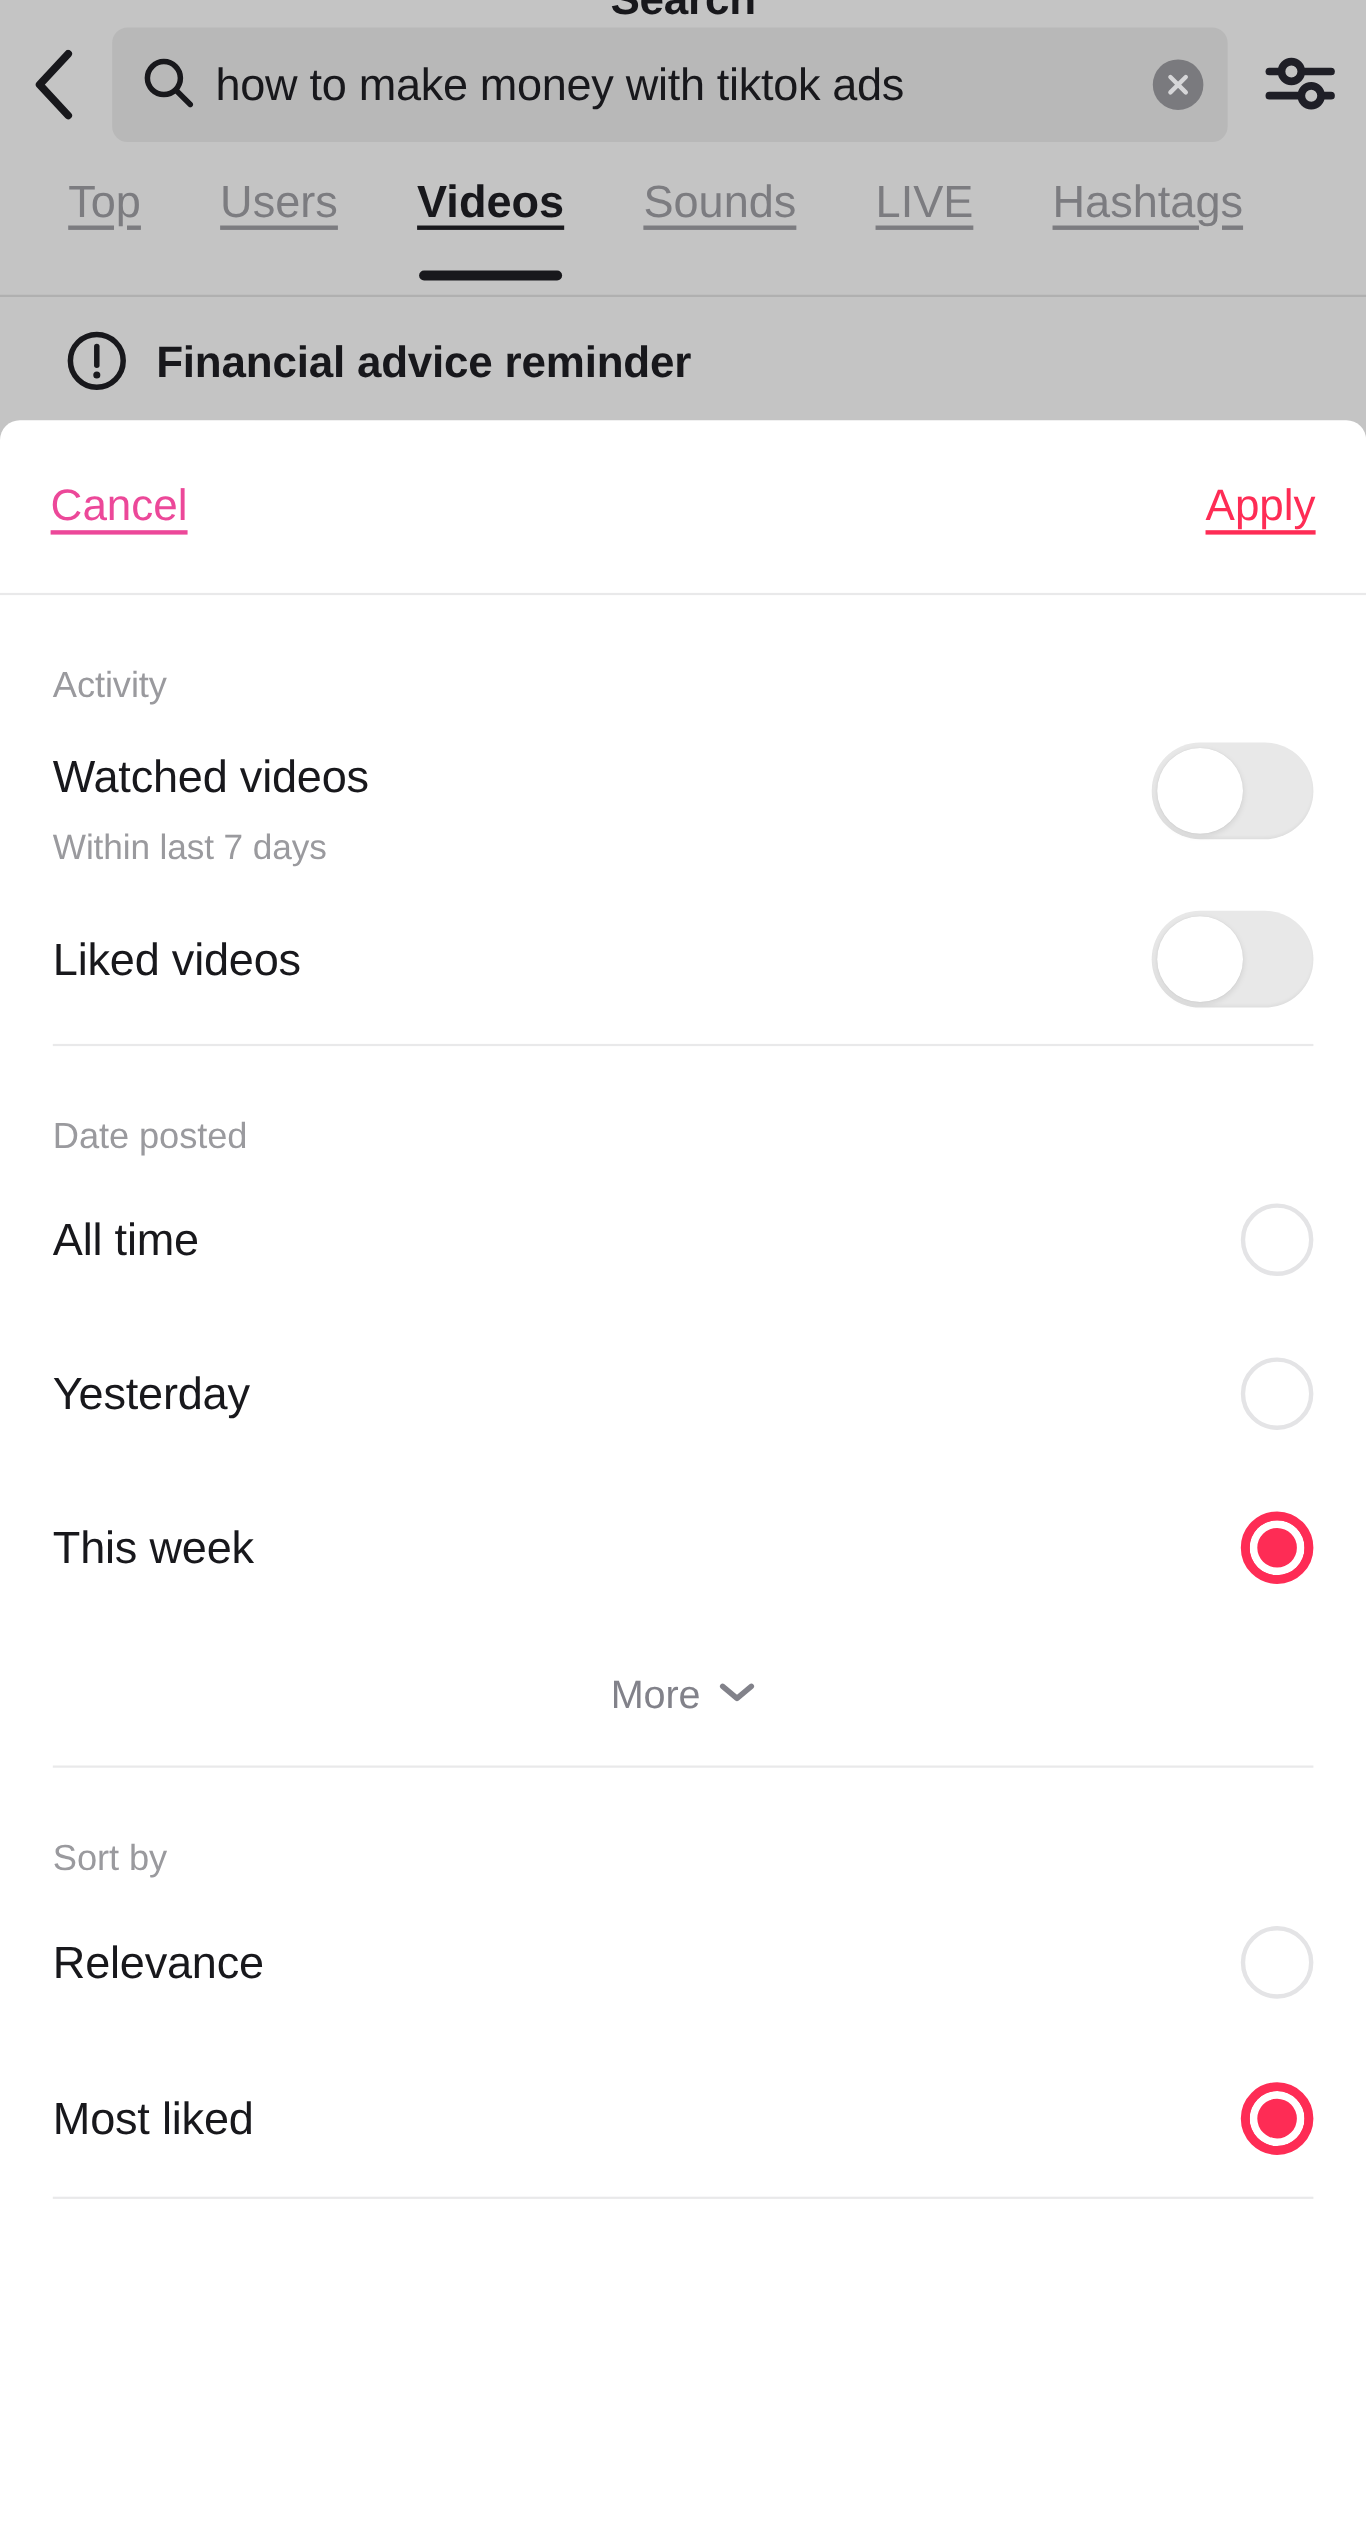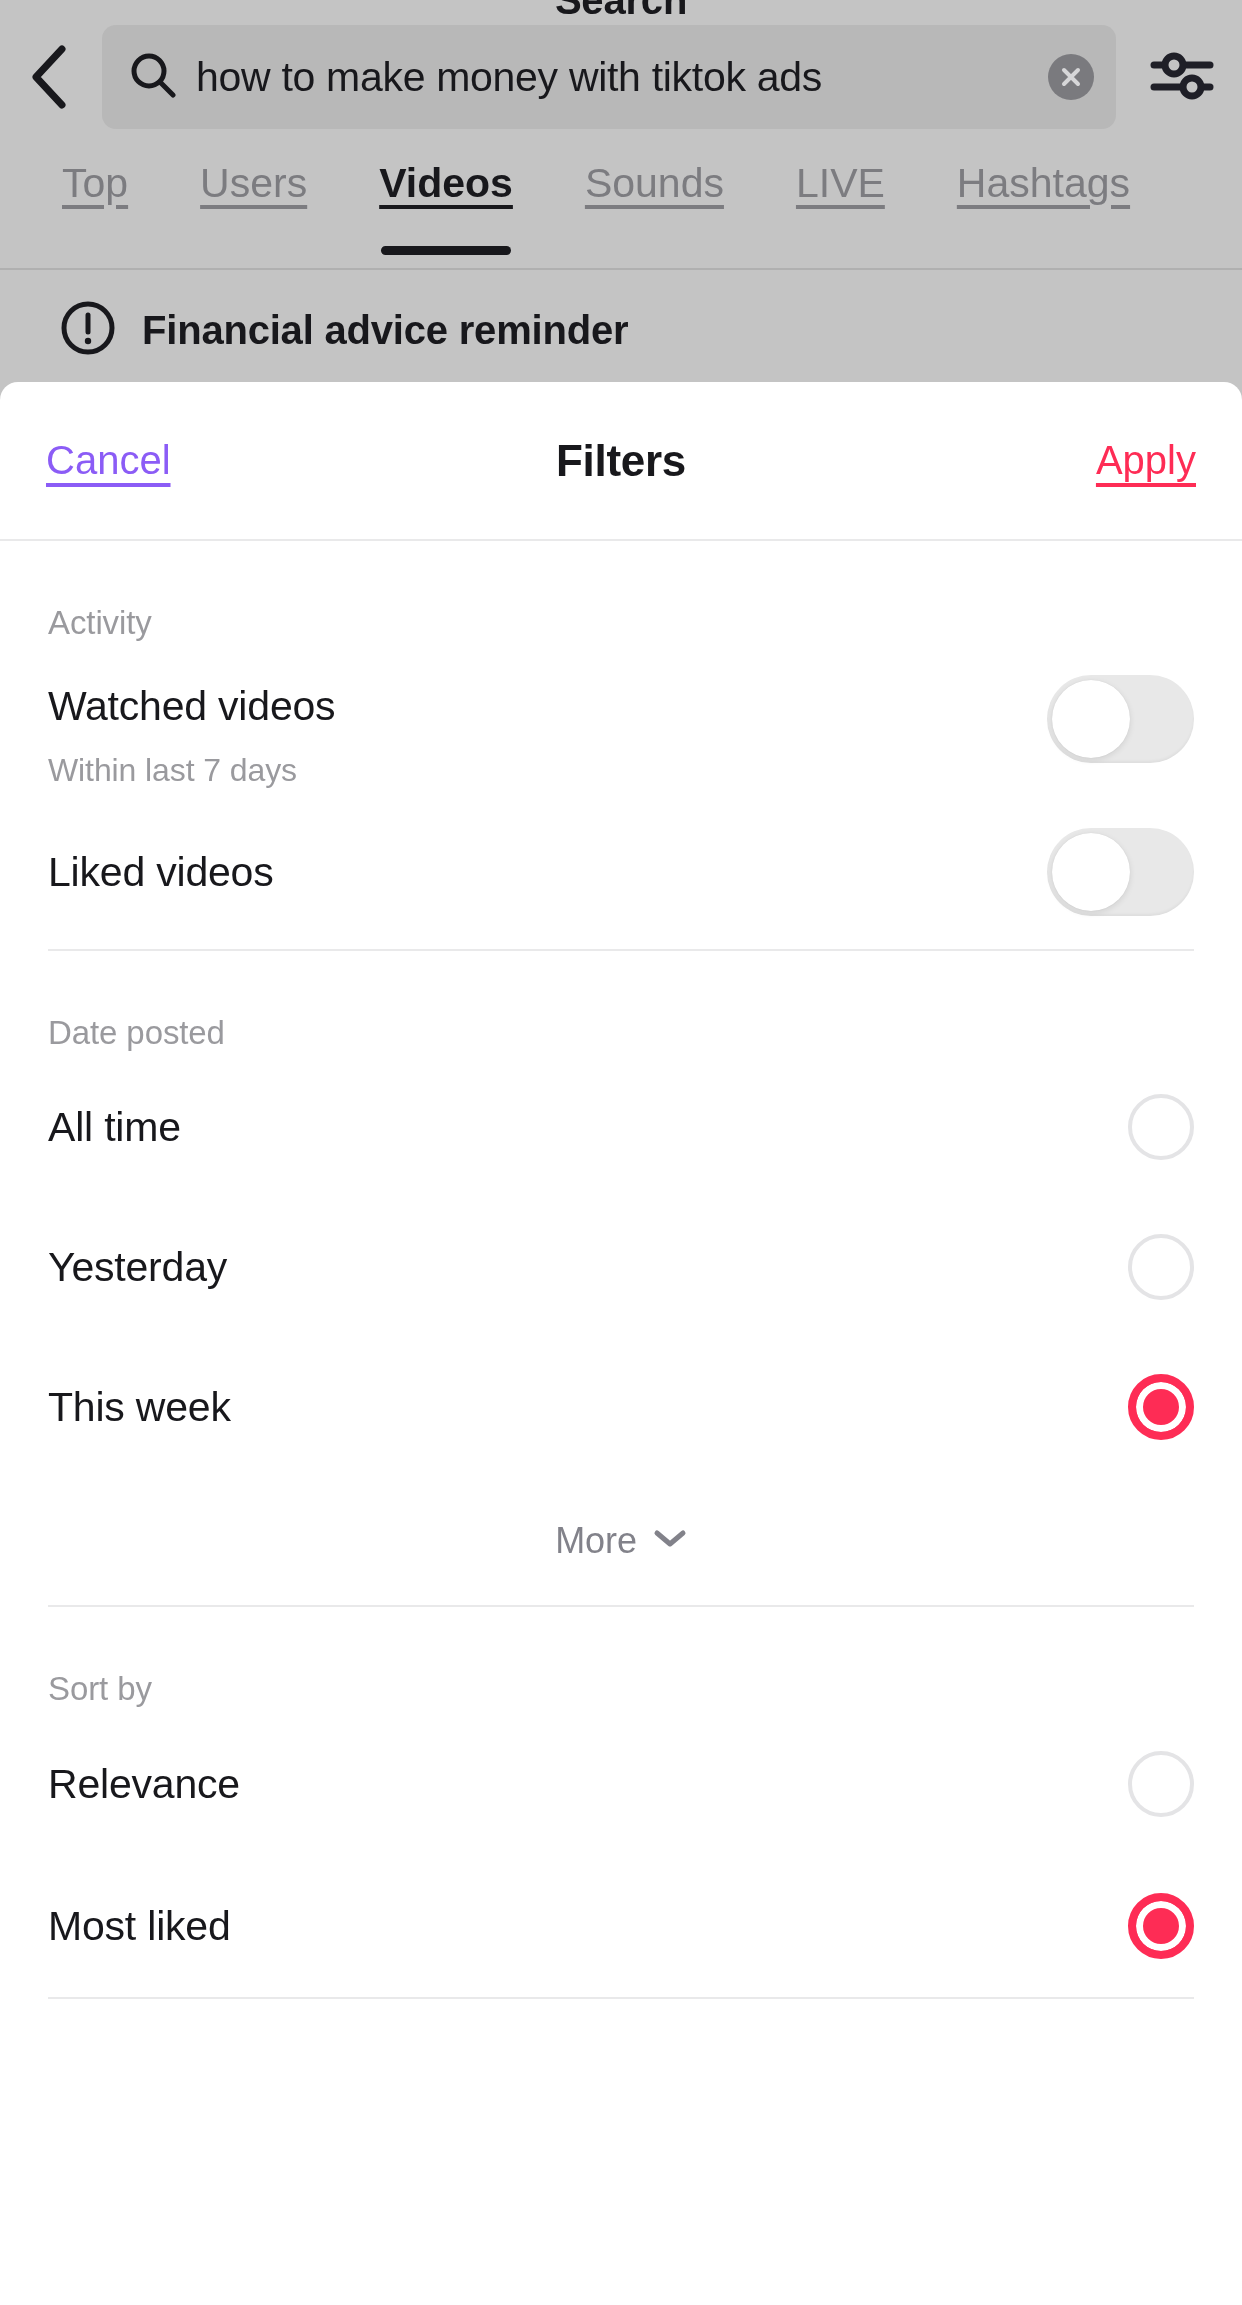--- a/index.html
+++ b/index.html
@@ -184,21 +184,21 @@
     position: relative;
     height: 157px;
     display: flex;
     align-items: center;
     justify-content: space-between;
     padding: 0 46px;
   }
 
   .hdr-cancel {
     font-size: 40px;
-    color: #8b5cf6;
+    color: #ec4899;
     text-decoration: underline;
     text-decoration-thickness: 4px;
     text-underline-offset: 9px;
   }
   .hdr-title {
     position: absolute;
     left: 0; right: 0;
     text-align: center;
     font-size: 44px;
     font-weight: 700;
@@ -381,21 +381,20 @@
         </svg>
       </span>
       <span class="fin-label">Financial advice reminder</span>
     </div>
   </div>
 
   <div class="sheet">
 
     <div class="sheet-header">
       <div class="hdr-cancel">Cancel</div>
-      <div class="hdr-title">Filters</div>
       <div class="hdr-apply">Apply</div>
     </div>
     <div class="hdr-divider"></div>
 
     <div class="sheet-body">
 
       <div class="section-title">Activity</div>
 
       <div class="opt-row row-watched">
         <div class="opt-left">

